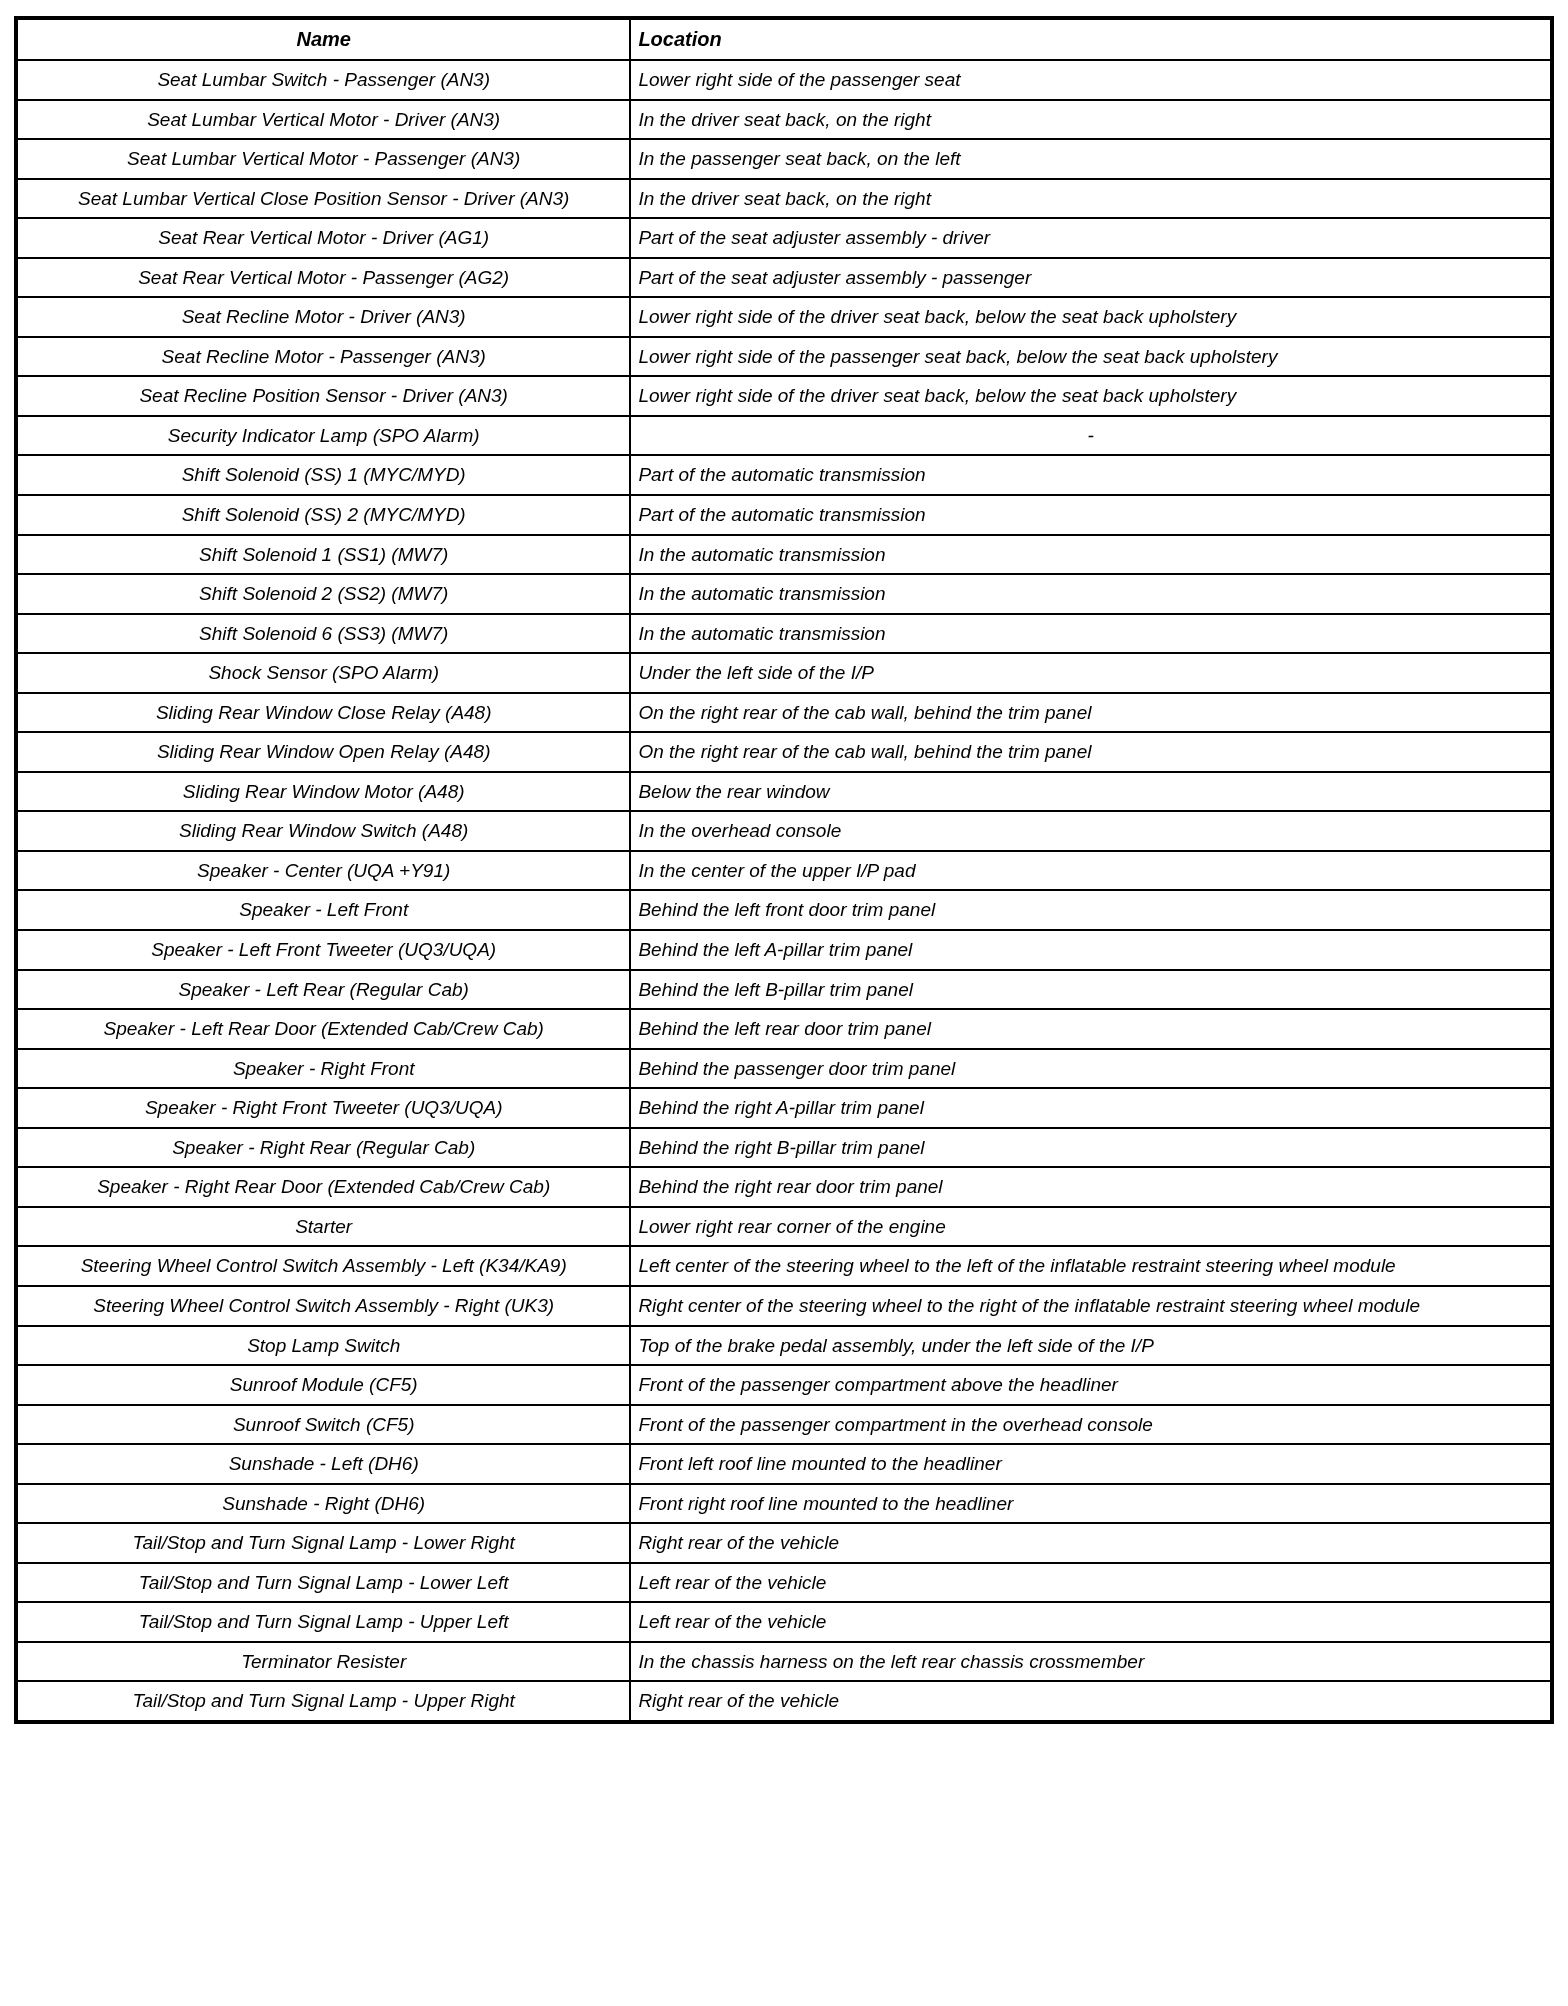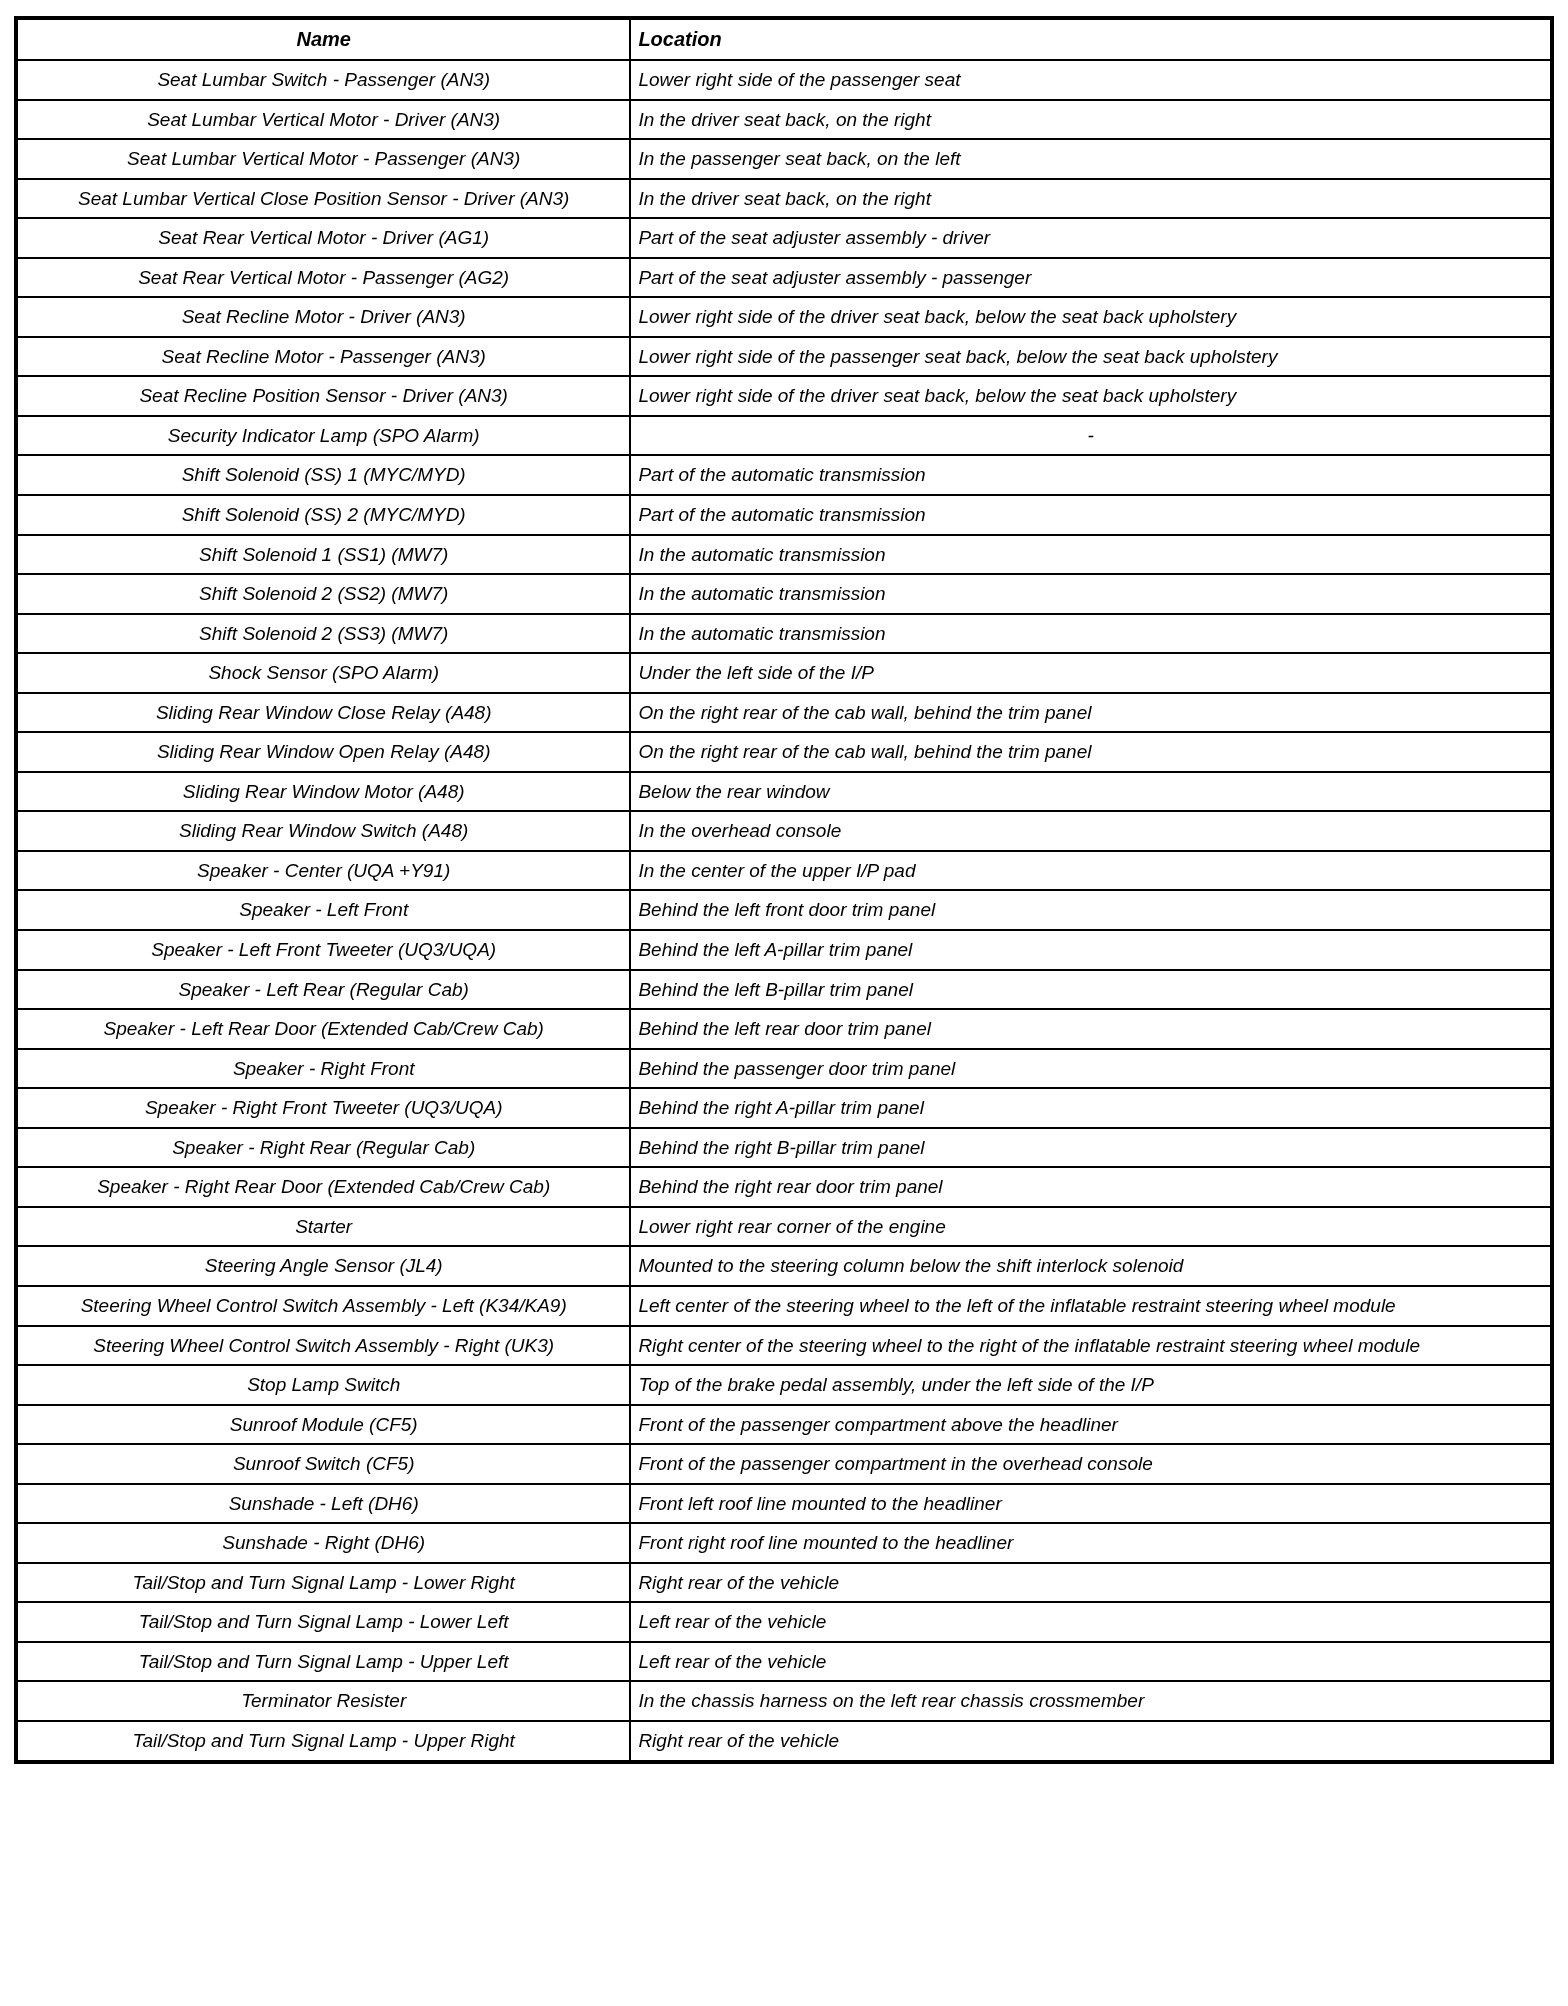--- a/index.html
+++ b/index.html
@@ -110,21 +110,21 @@
         </tr>
         <tr>
           <td class="name-cell">Shift Solenoid 1 (SS1) (MW7)</td>
           <td class="location-cell">In the automatic transmission</td>
         </tr>
         <tr>
           <td class="name-cell">Shift Solenoid 2 (SS2) (MW7)</td>
           <td class="location-cell">In the automatic transmission</td>
         </tr>
         <tr>
-          <td class="name-cell">Shift Solenoid 2 (SS3) (MW7)</td>
+          <td class="name-cell">Shift Solenoid 6 (SS3) (MW7)</td>
           <td class="location-cell">In the automatic transmission</td>
         </tr>
         <tr>
           <td class="name-cell">Shock Sensor (SPO Alarm)</td>
           <td class="location-cell">Under the left side of the I/P</td>
         </tr>
         <tr>
           <td class="name-cell">Sliding Rear Window Close Relay (A48)</td>
           <td class="location-cell">On the right rear of the cab wall, behind the trim panel</td>
         </tr>
@@ -172,24 +172,20 @@
           <td class="name-cell">Speaker - Right Rear (Regular Cab)</td>
           <td class="location-cell">Behind the right B-pillar trim panel</td>
         </tr>
         <tr>
           <td class="name-cell">Speaker - Right Rear Door (Extended Cab/Crew Cab)</td>
           <td class="location-cell">Behind the right rear door trim panel</td>
         </tr>
         <tr>
           <td class="name-cell">Starter</td>
           <td class="location-cell">Lower right rear corner of the engine</td>
-        </tr>
-        <tr>
-          <td class="name-cell">Steering Angle Sensor (JL4)</td>
-          <td class="location-cell">Mounted to the steering column below the shift interlock solenoid</td>
         </tr>
         <tr>
           <td class="name-cell">Steering Wheel Control Switch Assembly - Left (K34/KA9)</td>
           <td class="location-cell">Left center of the steering wheel to the left of the inflatable restraint steering wheel module</td>
         </tr>
         <tr>
           <td class="name-cell">Steering Wheel Control Switch Assembly - Right (UK3)</td>
           <td class="location-cell">Right center of the steering wheel to the right of the inflatable restraint steering wheel module</td>
         </tr>
         <tr>

